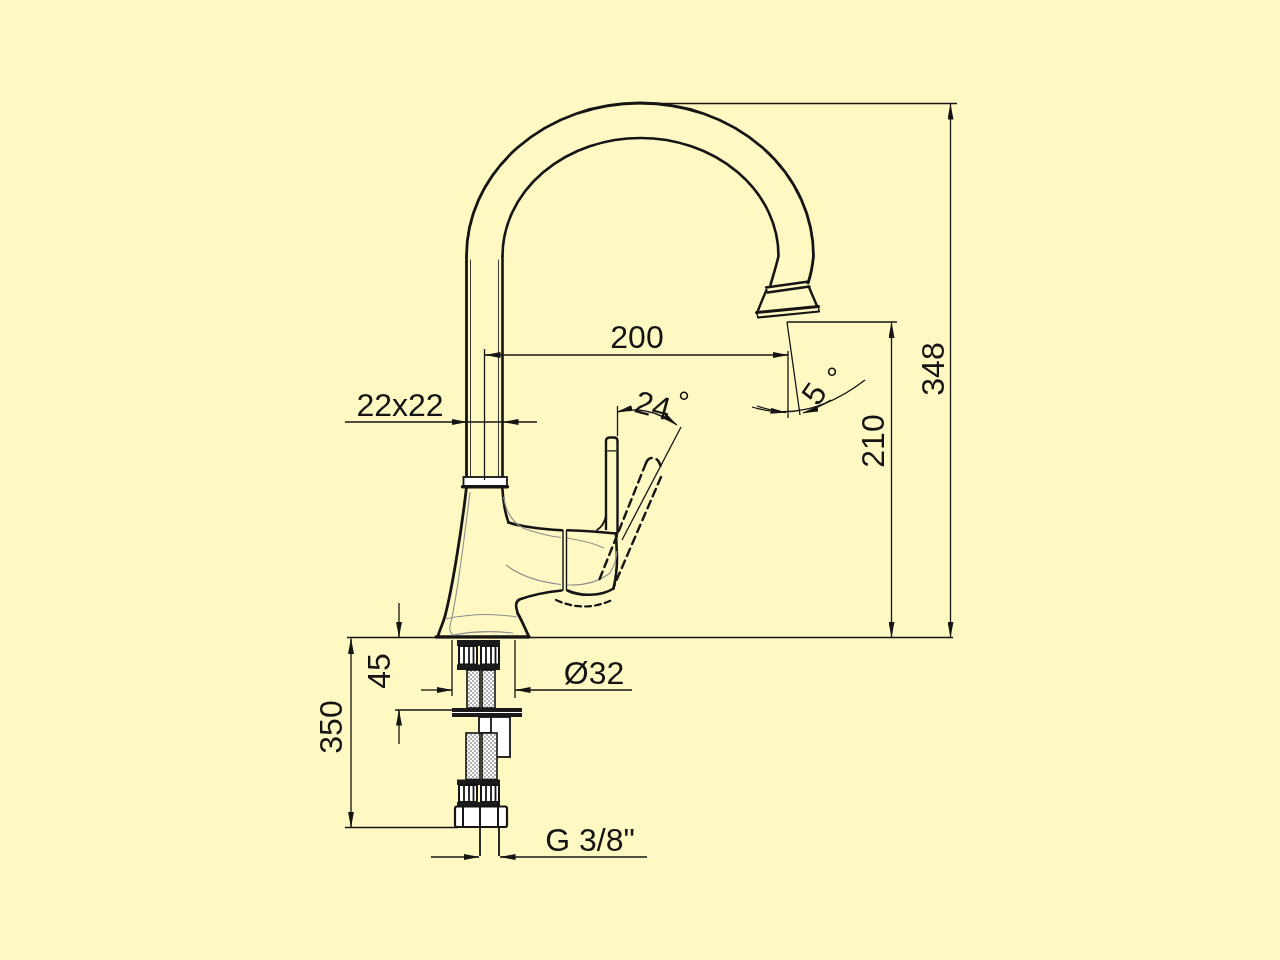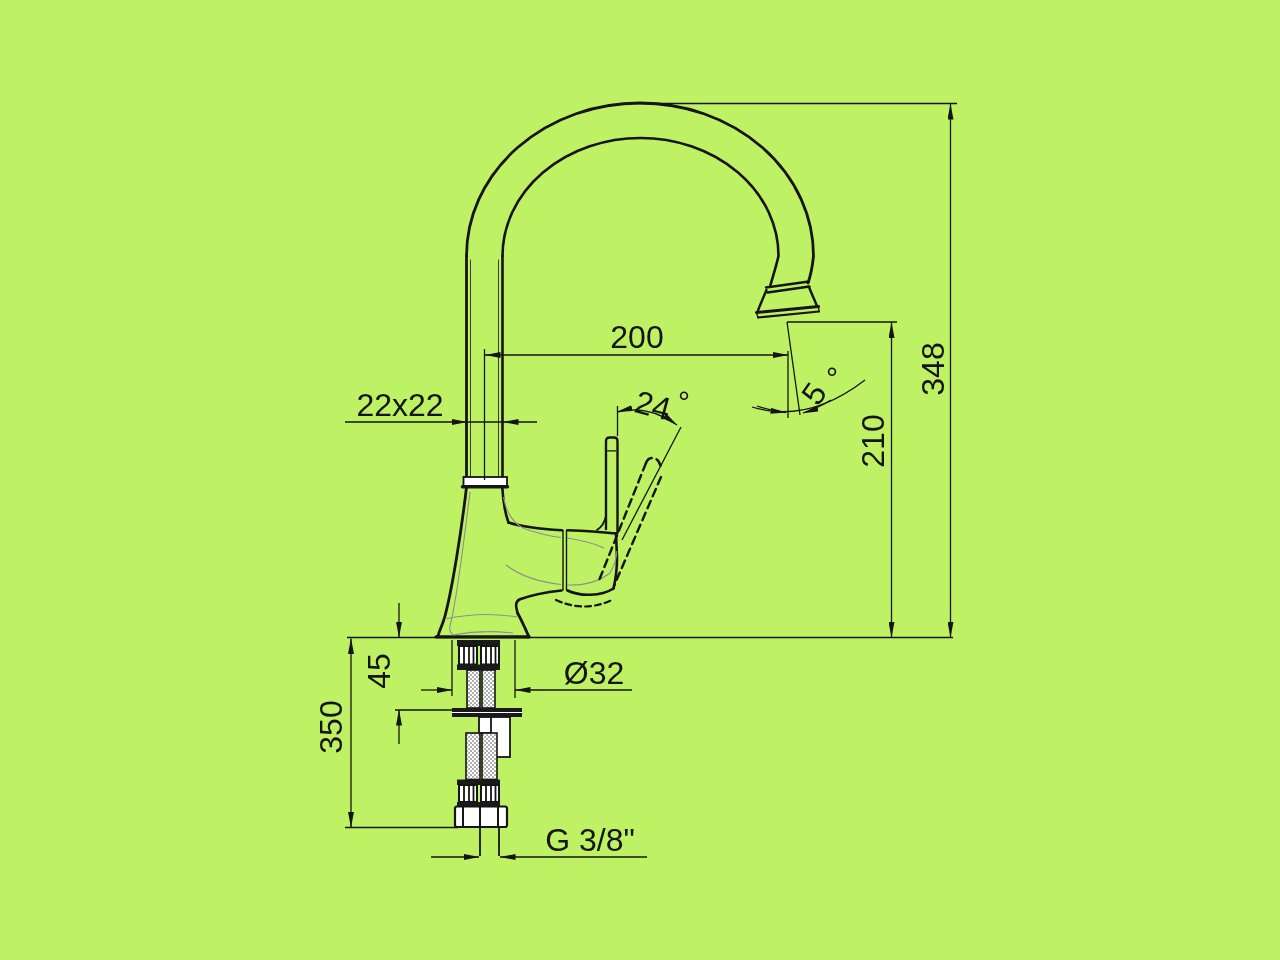--- a/index.html
+++ b/index.html
@@ -1,16 +1,16 @@
 <!DOCTYPE html>
 <html><head>
 <meta charset="utf-8">
 <style>
   html,body{margin:0;padding:0;background:#ffffff;}
-  .stage{position:relative;width:1280px;height:960px;background:#bef264;overflow:hidden;
+  .stage{position:relative;width:1280px;height:960px;background:#fef9c3;overflow:hidden;
          font-family:"Liberation Sans", sans-serif;}
   svg{position:absolute;left:0;top:0;}
   text{font-family:"Liberation Sans", sans-serif;fill:#141414;}
   .dimtxt{font-size:32px;}
   .deg{font-size:30px;}
 </style>
 </head>
 <body>
 
 <div class="stage">

